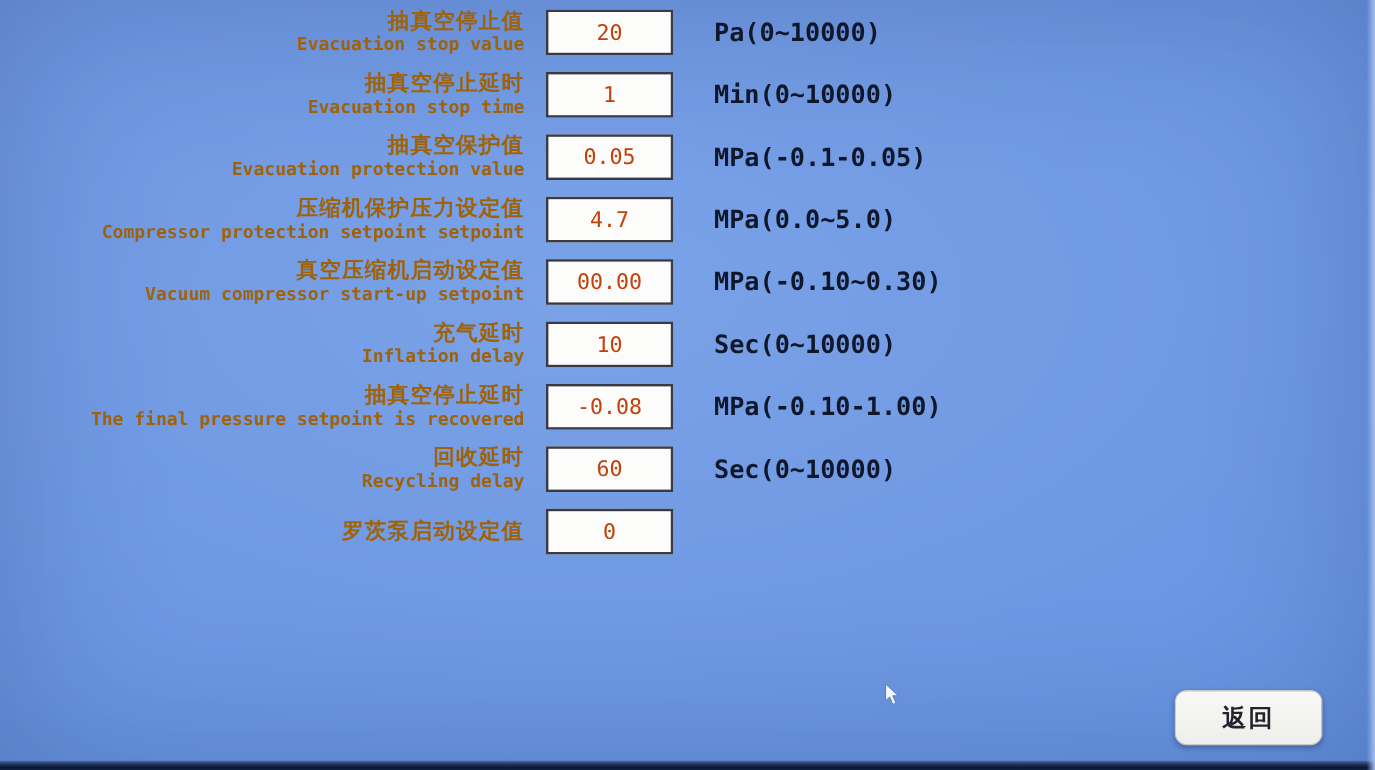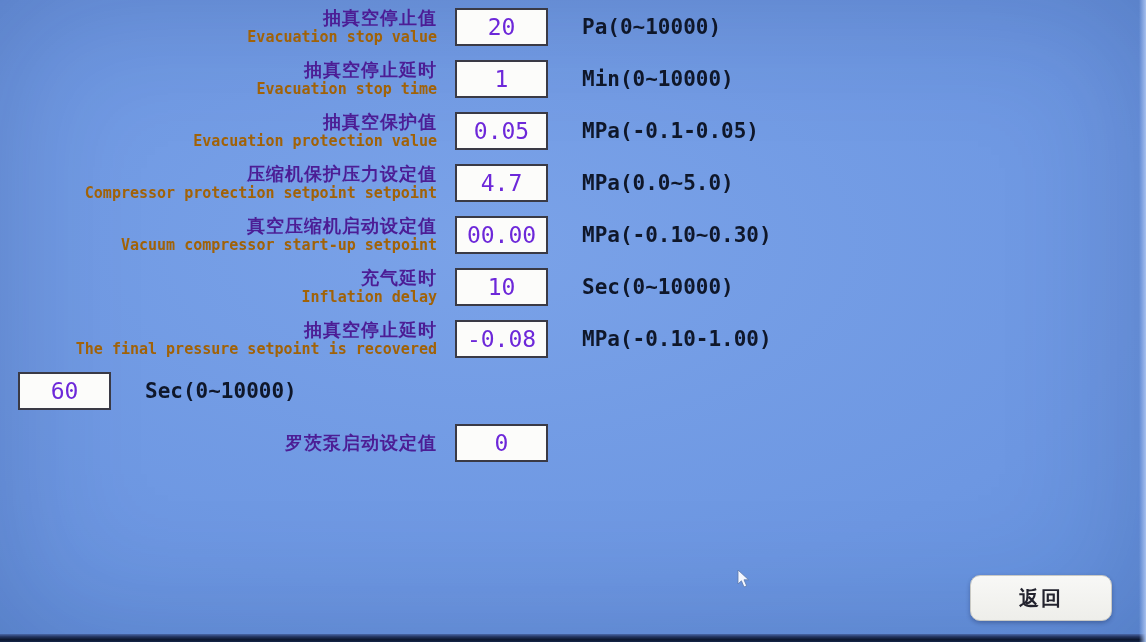--- a/index.html
+++ b/index.html
@@ -17,37 +17,37 @@
   }
   
   #rows { position:absolute; top:1px; left:0; width:100%; }
   .row { display:flex; align-items:center; height:52px; }
   .labels {
     width:437px; display:flex; flex-direction:column;
     align-items:flex-end; justify-content:center; line-height:1.15;
   }
   .zh {
     font-family:"DejaVu Sans","Liberation Sans",sans-serif;
-    font-size:18px; font-weight:bold; letter-spacing:1px; color:#4c1d95;
+    font-size:18px; font-weight:bold; letter-spacing:1px; color:#a16207;
   }
   .en { font-size:15px; font-weight:bold; color:#a16207; white-space:nowrap; }
   .value-box {
-    width:93px; height:38px; margin-left:18px; flex:0 0 auto;
+    width:106px; height:38px; margin-left:18px; flex:0 0 auto;
     background:#fcfcfa; border:2px solid #3a3a45;
     display:flex; align-items:center; justify-content:center;
-    font-size:23px; color:#6d28d9; cursor:pointer;
+    font-size:18px; color:#c2410c; cursor:pointer;
   }
   .unit {
     margin-left:34px; font-size:21px; font-weight:bold;
     color:#0f172a; white-space:nowrap;
   }
   
   #return-btn {
-    position:absolute; right:34px; bottom:21px;
-    width:142px; height:46px;
+    position:absolute; right:44px; bottom:21px;
+    width:123px; height:46px;
     background:linear-gradient(#f8f8f6,#eeeeea);
     border:1px solid #c9c9c4; border-radius:10px;
     font-family:"DejaVu Sans","Liberation Sans",sans-serif;
     font-size:20px; font-weight:bold; letter-spacing:2px; color:#23232e;
     box-shadow:0 2px 4px rgba(10,20,60,0.3);
     cursor:pointer;
   }
   
   #bottom-edge {
     position:absolute; left:0; bottom:0; width:100%; height:8px;
@@ -126,20 +126,24 @@
   <div class="row">
     <div class="labels">
       <span class="zh">抽真空停止延时</span>
       <span class="en">The final pressure setpoint is recovered</span>
     </div>
     <div class="value-box">-0.08</div>
     <div class="unit">MPa(-0.10-1.00)</div>
   </div>
 
   <div class="row">
+    <div class="labels">
+      <span class="zh">回收延时</span>
+      <span class="en">Recycling delay</span>
+    </div>
     <div class="value-box">60</div>
     <div class="unit">Sec(0~10000)</div>
   </div>
 
   <div class="row">
     <div class="labels">
       <span class="zh">罗茨泵启动设定值</span>
     </div>
     <div class="value-box">0</div>
   </div>

